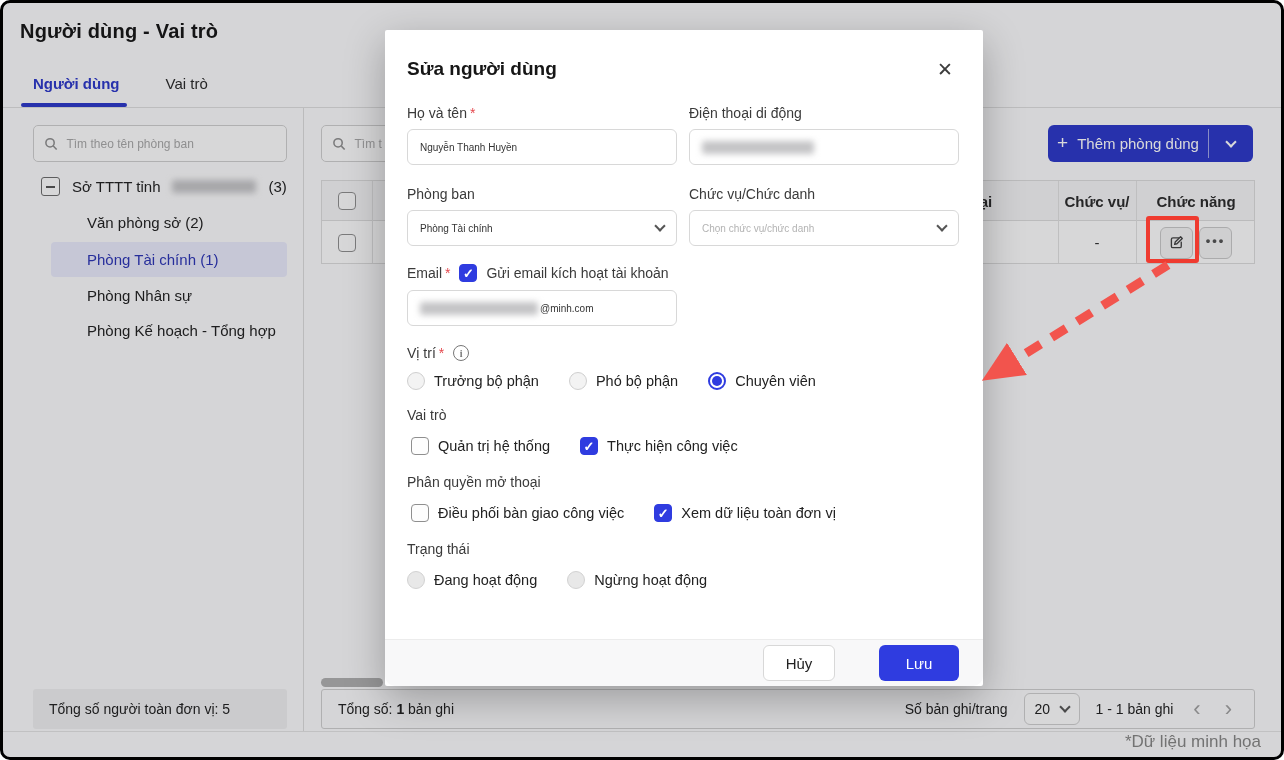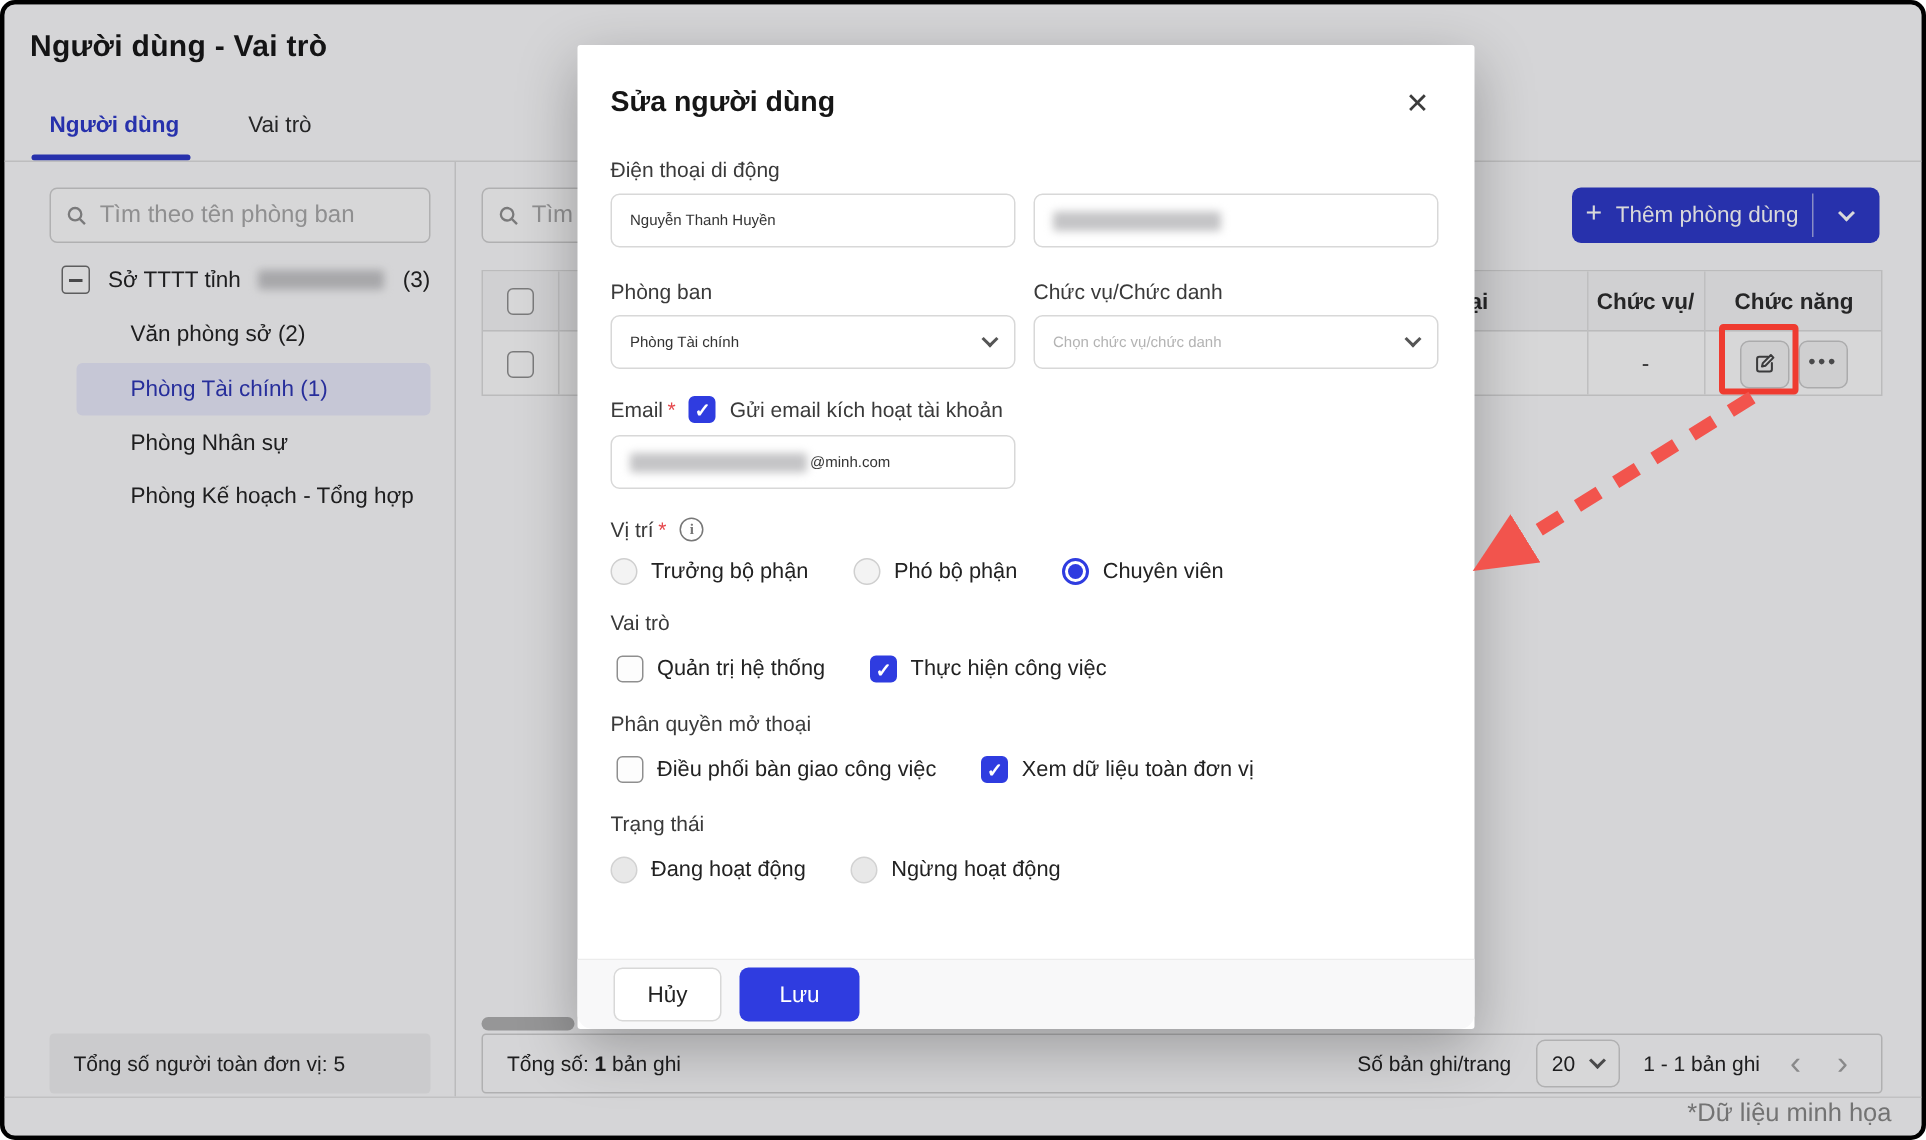--- a/index.html
+++ b/index.html
@@ -11,21 +11,21 @@
   .tabs { position:absolute; left:30px; top:72px; display:flex; gap:46px; font-size:15px; }
   .tab-active { color:#2c38c9; font-weight:bold; }
   .tab { color:#2b2b2b; }
   .tab-underline { position:absolute; left:18px; top:100px; width:106px; height:4px; background:#2c38c9; border-radius:2px; }
   .hline { position:absolute; left:0; right:0; top:104px; height:1px; background:#dedede; }
   .hline2 { position:absolute; left:0; right:0; top:728px; height:1px; background:#e3e3e3; }
   .vline { position:absolute; left:300px; top:105px; height:623px; width:1px; background:#dcdcdc; }
 
   
   .search-box { position:absolute; height:37px; border:1px solid #cfcfcf; border-radius:5px; background:#fdfdfd; display:flex; align-items:center; padding:0 10px; gap:8px; }
-  .search-box input { border:none; outline:none; background:transparent; font-size:16px; color:#404040; width:100%; font-family:inherit; }
+  .search-box input { border:none; outline:none; background:transparent; font-size:12px; color:#404040; width:100%; font-family:inherit; }
   .search-box input::placeholder { color:#a8a8a8; }
   .sb-search { left:30px; top:122px; width:254px; }
   .tbl-search { left:318px; top:122px; width:260px; }
   .tree-root { position:absolute; left:38px; top:174px; display:flex; align-items:center; gap:12px; font-size:15px; color:#222; }
   .minus-box { width:19px; height:19px; border:1.5px solid #6d6d6d; border-radius:3px; position:relative; background:#fdfdfd; }
   .minus-box::after { content:""; position:absolute; left:4px; right:4px; top:8px; height:2px; background:#555; }
   .redact { display:inline-block; height:13px; background:#c4c4c6; border-radius:2px; filter:blur(3px); }
   .tree-item { position:absolute; left:84px; font-size:15px; color:#222; }
   .tree-selected { position:absolute; left:48px; top:239px; width:236px; height:35px; background:#e9eafb; border-radius:4px; line-height:35px; padding-left:36px; font-size:15px; color:#2c35b5; }
   .sb-footer { position:absolute; left:30px; top:686px; width:254px; height:40px; background:#efeff0; border-radius:3px; line-height:40px; padding-left:16px; font-size:14px; color:#222; }
@@ -79,24 +79,24 @@
   .mt24{margin-top:24px}.mt21{margin-top:21px}.mt18{margin-top:18px}.mt8{margin-top:8px}
   .mt19{margin-top:19px}.mt14{margin-top:14px}.mt17{margin-top:17px}.mt11{margin-top:11px}
   .inline-lbl { display:flex; align-items:center; gap:9px; }
   .info-i { width:16px; height:16px; border:1.4px solid #777; border-radius:50%; font-size:10px; color:#777; display:inline-flex; align-items:center; justify-content:center; font-weight:bold; font-family:"Liberation Serif", serif; }
   .opt-row { display:flex; align-items:center; }
   .opt { display:flex; align-items:center; gap:9px; font-size:14.5px; color:#222; margin-right:30px; }
   .rd { width:18px; height:18px; border-radius:50%; border:1.5px solid #cfcfcf; background:#f3f3f3; flex:0 0 auto; }
   .rd.checked { background:#fff; border:2px solid #2f3ce0; position:relative; }
   .rd.checked::after { content:""; position:absolute; left:2px; top:2px; width:10px; height:10px; border-radius:50%; background:#2f3ce0; }
   .rd.disabled { background:#e8e8e8; border-color:#d2d2d2; }
-  .modal-footer { height:47px; background:#f8f8f9; border-top:1px solid #ececec; border-radius:0 0 10px 10px; display:flex; align-items:center; gap:12px; padding:16px 24px; }
+  .modal-footer { height:47px; background:#f8f8f9; border-top:1px solid #ececec; border-radius:0 0 10px 10px; display:flex; justify-content:flex-end; align-items:center; gap:12px; padding:16px 24px; }
   .btn { height:36px; border-radius:6px; font-size:15px; display:flex; align-items:center; justify-content:center; font-family:inherit; }
   .btn-ghost { width:72px; background:#fff; border:1px solid #d8d8d8; color:#222; }
-  .btn-primary { width:80px; background:#2f3ce0; border:none; color:#fff; }
+  .btn-primary { width:80px; background:#2f3ce0; border:none; color:#fff;margin-left:32px; }
 
   
   .red-box { position:absolute; left:1143px; top:213px; width:53px; height:47px; border:4px solid #ef3b30; border-radius:3px; z-index:30; }
   .arrow-svg { position:absolute; left:940px; top:250px; z-index:30; }
 </style>
 </head>
 <body>
 
 <div class="frame">
 
@@ -212,20 +212,21 @@
   <div class="overlay"></div>
 
   <div class="modal">
     <div class="modal-body">
       <div class="m-head">
         <div class="m-title">Sửa người dùng</div>
         <div class="m-close">✕</div>
       </div>
 
       <div class="form-grid mt24">
+        <div class="lbl"><span>Họ và tên</span><span class="req">*</span></div>
         <div class="lbl">Điện thoại di động</div>
       </div>
       <div class="form-grid mt8">
         <div class="input">
             <span>Nguyễn Thanh Huyền</span>
           </div>
         <div class="input">
             <span class="redact" style="width:112px"></span>
           </div>
       </div>

